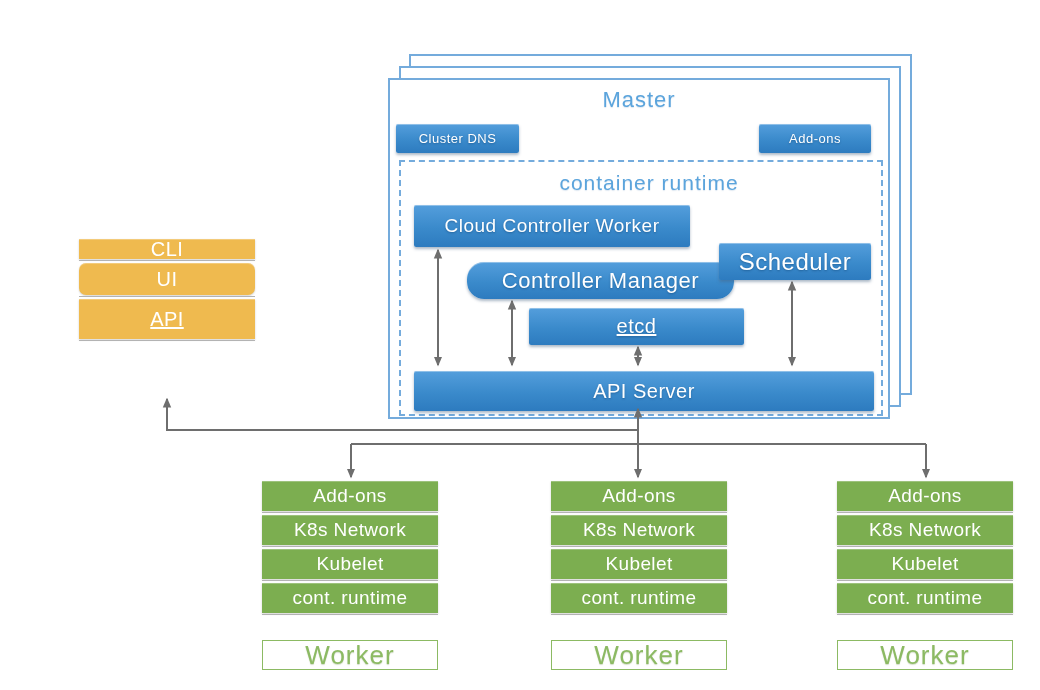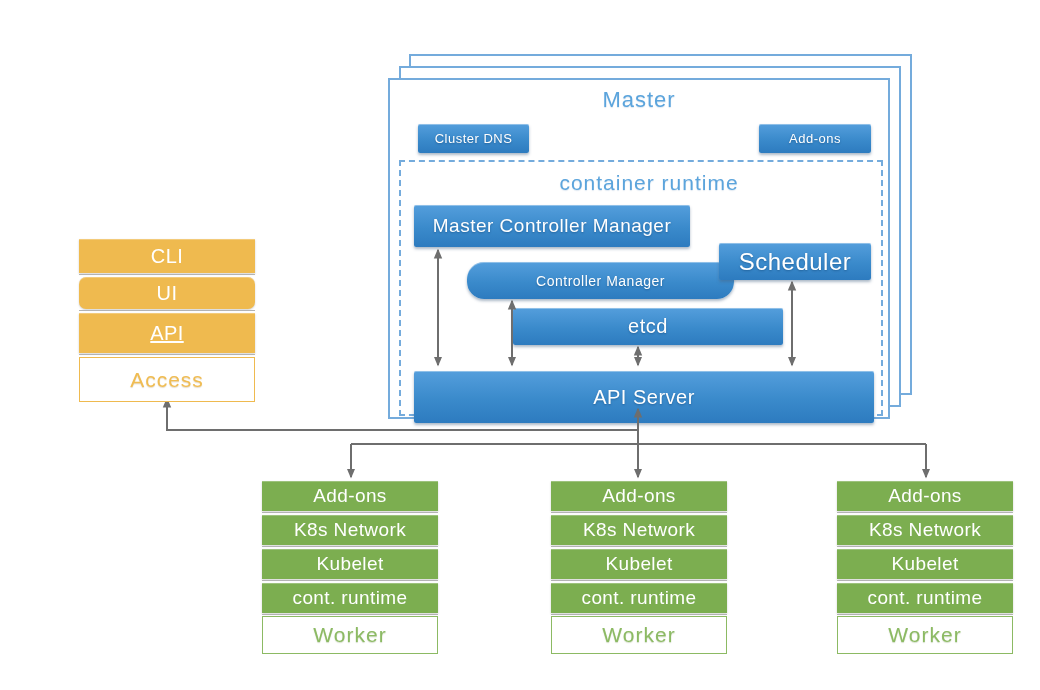--- a/index.html
+++ b/index.html
@@ -51,57 +51,57 @@
     position:absolute;
     background:linear-gradient(180deg,var(--blue-top) 0%,var(--blue-mid) 55%,var(--blue-bottom) 100%);
     border-radius:2px;
     box-shadow:0 2px 3px rgba(70,100,130,0.45), inset 0 1px 0 rgba(255,255,255,0.35);
     color:#ffffff;
     display:flex;align-items:center;justify-content:center;
     letter-spacing:0.5px;
     text-shadow:0 1px 2px rgba(0,40,80,0.35);
     box-sizing:border-box;
   }
-  .cluster-dns{left:28px;top:44px;width:111px;height:29px;font-size:13px;}
+  .cluster-dns{left:6px;top:44px;width:123px;height:29px;font-size:13px;}
   .addons-master{left:369px;top:44px;width:112px;height:29px;font-size:13px;}
   .runtime{
     position:absolute;
     left:9px;top:80px;width:484px;height:256px;
     border:2px dashed var(--light-blue-border);
     box-sizing:border-box;
   }
   .runtime-title{
     position:absolute;left:8px;top:9px;width:100%;
     text-align:center;
     font-size:21px;letter-spacing:1px;
     color:var(--heading-blue);
     text-shadow:0 1px 1px rgba(120,160,200,0.25);
   }
   .ccm{left:13px;top:43px;width:276px;height:42px;font-size:19px;}
-  .cm{left:66px;top:100px;width:267px;height:37px;font-size:14px;border-radius:17px;}
+  .cm{left:66px;top:100px;width:267px;height:37px;font-size:22px;border-radius:17px;}
   .scheduler{left:318px;top:81px;width:152px;height:37px;font-size:24px;}
-  .etcd{left:112px;top:146px;width:270px;height:37px;font-size:20px;}
-  .api-server{left:13px;top:209px;width:460px;height:52px;font-size:20px;}
+  .etcd{left:128px;top:146px;width:215px;height:37px;font-size:20px;text-decoration:underline;}
+  .api-server{left:13px;top:209px;width:460px;height:40px;font-size:20px;}
   
   .stack{position:absolute;display:flex;flex-direction:column;}
   .stack .row{
     display:flex;align-items:center;justify-content:center;
     color:#ffffff;
     letter-spacing:0.4px;
     box-shadow:0 1px 2px rgba(0,0,0,0.18), inset 0 1px 0 rgba(255,255,255,0.25);
     box-sizing:border-box;
   }
   .sep{position:relative;height:4px;flex:none;}
   .sep::after{
     content:"";position:absolute;left:0;right:0;top:1px;height:1px;
     background:var(--separator-gray);
   }
   .access-stack{left:79px;top:239px;width:176px;}
   .access-stack .row{background:var(--orange);font-size:20px;}
-  .row.cli{height:34px;}
+  .row.cli{height:20px;}
   .row.ui{height:32px;border-radius:7px;}
   .row.api{height:40px;text-decoration:underline;}
   .base-box{
     display:flex;align-items:center;justify-content:center;
     background:#ffffff;
     letter-spacing:1px;
     box-sizing:border-box;
   }
   .access-base{
     height:45px;
@@ -109,25 +109,26 @@
     color:var(--orange-text);
     font-size:21px;
     text-shadow:0 1px 1px rgba(150,110,30,0.25);
   }
   .worker-stack{width:176px;top:481px;}
   .worker-stack .row{background:var(--green);font-size:19px;height:30px;}
   .worker-stack.w1{left:262px;}
   .worker-stack.w2{left:551px;}
   .worker-stack.w3{left:837px;}
   .worker-base{
-    height:38px;
+    height:30px;
     border:1px solid var(--green-text);
     color:var(--green-text);
-    font-size:21px;
+    font-size:26px;
     text-shadow:0 1px 1px rgba(80,120,40,0.25);
+    margin-top:24px;
   }
   .worker-stack .sep.last{height:3px;}
   .worker-stack .sep.last::after{background:var(--separator-gray);}
   
   .connectors{
     position:absolute;left:0;top:0;width:1040px;height:690px;
     pointer-events:none;
   }
   .connectors line,.connectors polyline{
     stroke:var(--arrow-gray);stroke-width:2;fill:none;
@@ -140,21 +141,21 @@
 
   <div class="page back2"></div>
   <div class="page back1"></div>
 
   <div class="master">
     <div class="master-title">Master</div>
     <div class="bluebox cluster-dns">Cluster DNS</div>
     <div class="bluebox addons-master">Add-ons</div>
     <div class="runtime">
       <div class="runtime-title">container runtime</div>
-      <div class="bluebox ccm">Master Controller Manager</div>
+      <div class="bluebox ccm">Cloud Controller Worker</div>
       <div class="bluebox cm">Controller Manager</div>
       <div class="bluebox scheduler">Scheduler</div>
       <div class="bluebox etcd">etcd</div>
       <div class="bluebox api-server">API Server</div>
     </div>
   </div>
 
   <svg class="connectors" viewBox="0 0 1040 690" xmlns="http://www.w3.org/2000/svg">
     <defs>
       <marker id="ah" viewBox="0 0 10 10" refX="8.5" refY="5" markerWidth="10" markerHeight="10" orient="auto-start-reverse" markerUnits="userSpaceOnUse">
@@ -176,21 +177,20 @@
     <line x1="926" y1="444" x2="926" y2="477" marker-end="url(#ah)"></line>
   </svg>
 
   <div class="stack access-stack">
     <div class="row cli">CLI</div>
     <div class="sep"></div>
     <div class="row ui">UI</div>
     <div class="sep"></div>
     <div class="row api">API</div>
     <div class="sep"></div>
-    <div class="base-box access-base">Access</div>
   </div>
 
   <div class="stack worker-stack w1">
     <div class="row">Add-ons</div>
     <div class="sep"></div>
     <div class="row">K8s Network</div>
     <div class="sep"></div>
     <div class="row">Kubelet</div>
     <div class="sep"></div>
     <div class="row">cont. runtime</div>

